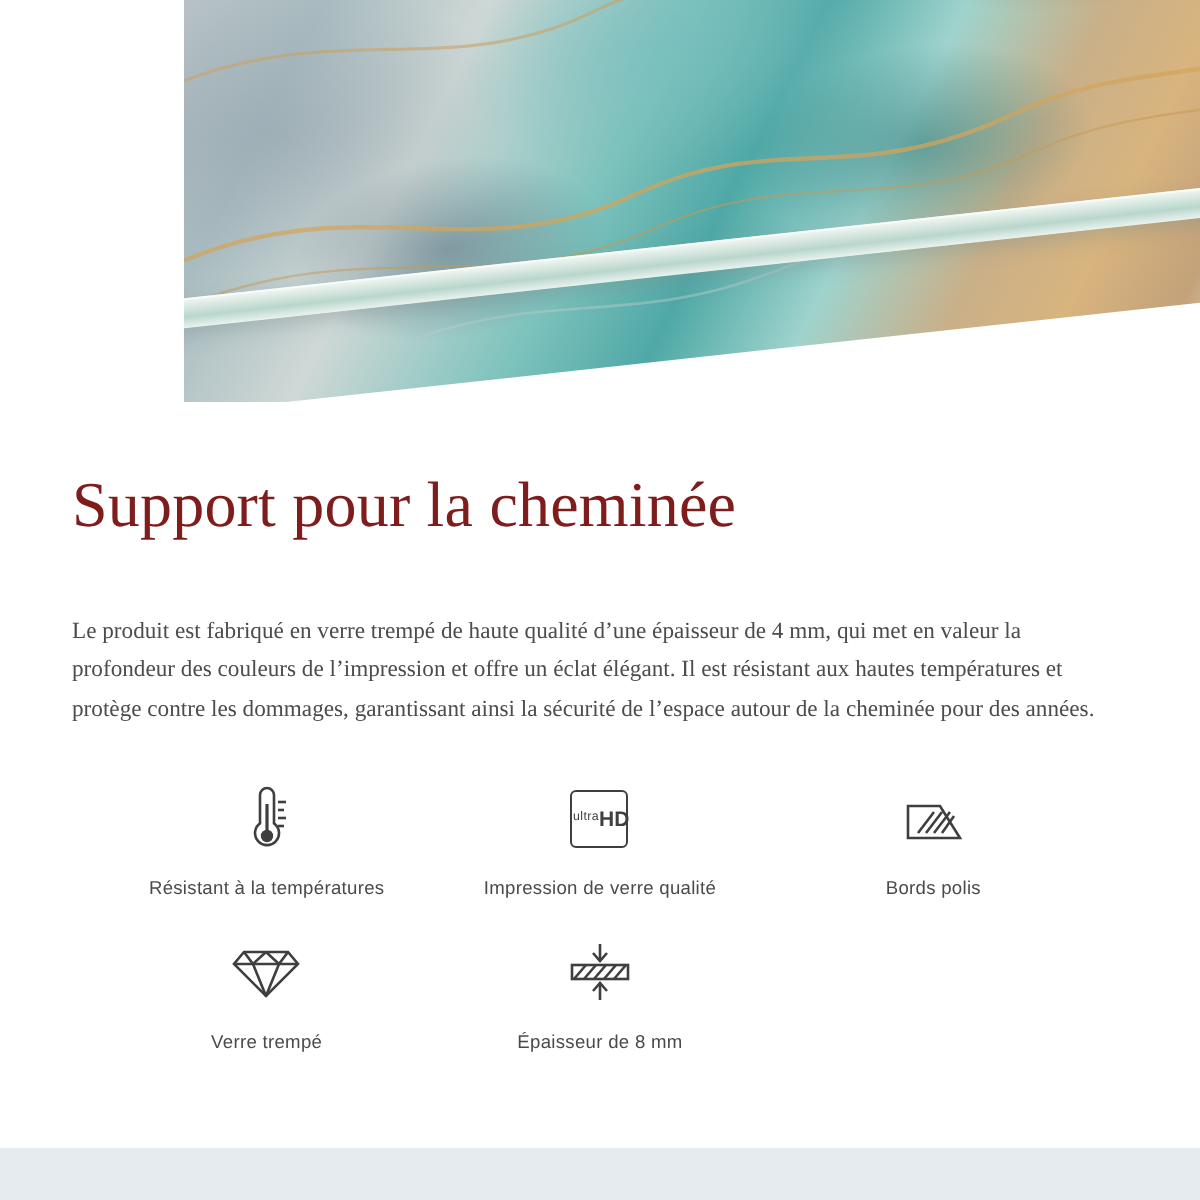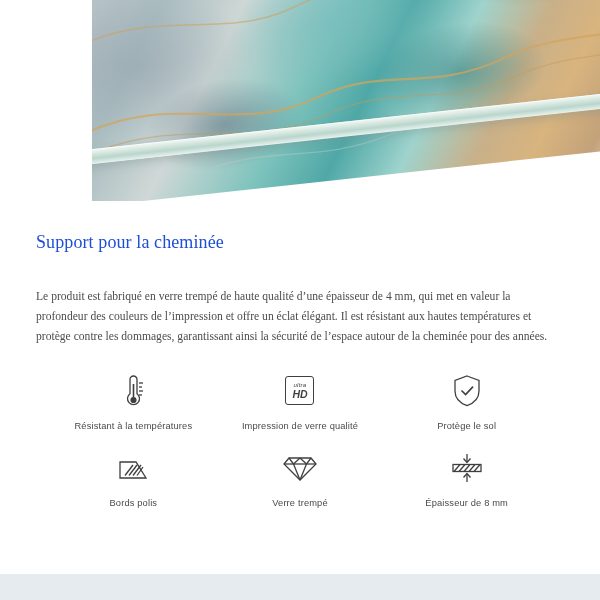--- a/index.html
+++ b/index.html
@@ -94,23 +94,23 @@
     background: #ffffff;
   }
 
   
   .content {
     padding: 0 36px;
     box-sizing: border-box;
   }
   .headline {
     font-family: "Liberation Serif", serif;
-    font-size: 18px;
+    font-size: 32px;
     line-height: 1.33;
-    color: #1d4ed8;
+    color: #7f1d1d;
     font-weight: 400;
     margin: 16px 0 0 0;
     letter-spacing: 0.1px;
   }
   .headline .line2 {
     display: block;
   }
   .body-copy {
     margin: 32px 0 0 0;
     font-family: Liberation Serif, serif;
@@ -149,25 +149,24 @@
     color: #4a4a4a;
     letter-spacing: 0.15px;
     line-height: 1.3;
   }
   .ultrahd-box {
     width: 27px;
     height: 27px;
     border: 1.4px solid #3f3f3f;
     border-radius: 3px;
     display: flex;
-    flex-direction: column;
+    flex-direction: row;
     align-items: center;
-    justify-content: center;
+    justify-content: space-between;
     line-height: 1;
-    font-style: italic;
   }
   .ultrahd-box .u1 {
     font-size: 6.2px;
     letter-spacing: 0.2px;
     color: #3f3f3f;
   }
   .ultrahd-box .u2 {
     font-size: 10.5px;
     font-weight: bold;
     color: #3f3f3f;
@@ -239,29 +238,20 @@
       <div class="feature">
         <div class="feature-icon">
           <div class="ultrahd-box">
             <span class="u1">ultra</span>
             <span class="u2">HD</span>
           </div>
         </div>
         <div class="feature-label">Impression de verre qualité</div>
       </div>
 
-      <div class="feature">
-        <div class="feature-icon">
-          <svg width="34" height="38" viewBox="0 0 34 38" fill="none" stroke="#3f3f3f" stroke-width="1.3">
-            <path d="M17 4 L29 8.5 V19 c0 7.2 -5.2 12.2 -12 14.6 C10.2 31.2 5 26.2 5 19 V8.5 Z"></path>
-            <polyline points="11.5,18.5 15.6,22.6 23,14.6" stroke-width="1.6"></polyline>
-          </svg>
-        </div>
-        <div class="feature-label">Protège le sol</div>
-      </div>
 
       <div class="feature">
         <div class="feature-icon">
           <svg width="40" height="34" viewBox="0 0 40 34" fill="none" stroke="#3f3f3f" stroke-width="1.3">
             <path d="M7 27 V11 L23 11 L33 27 Z" stroke-width="1.3"></path>
             <line x1="12" y1="24.5" x2="20" y2="14"></line>
             <line x1="16" y1="24.5" x2="24" y2="14"></line>
             <line x1="20" y1="24.5" x2="28" y2="14"></line>
             <line x1="24" y1="24.5" x2="30" y2="16"></line>
           </svg>

